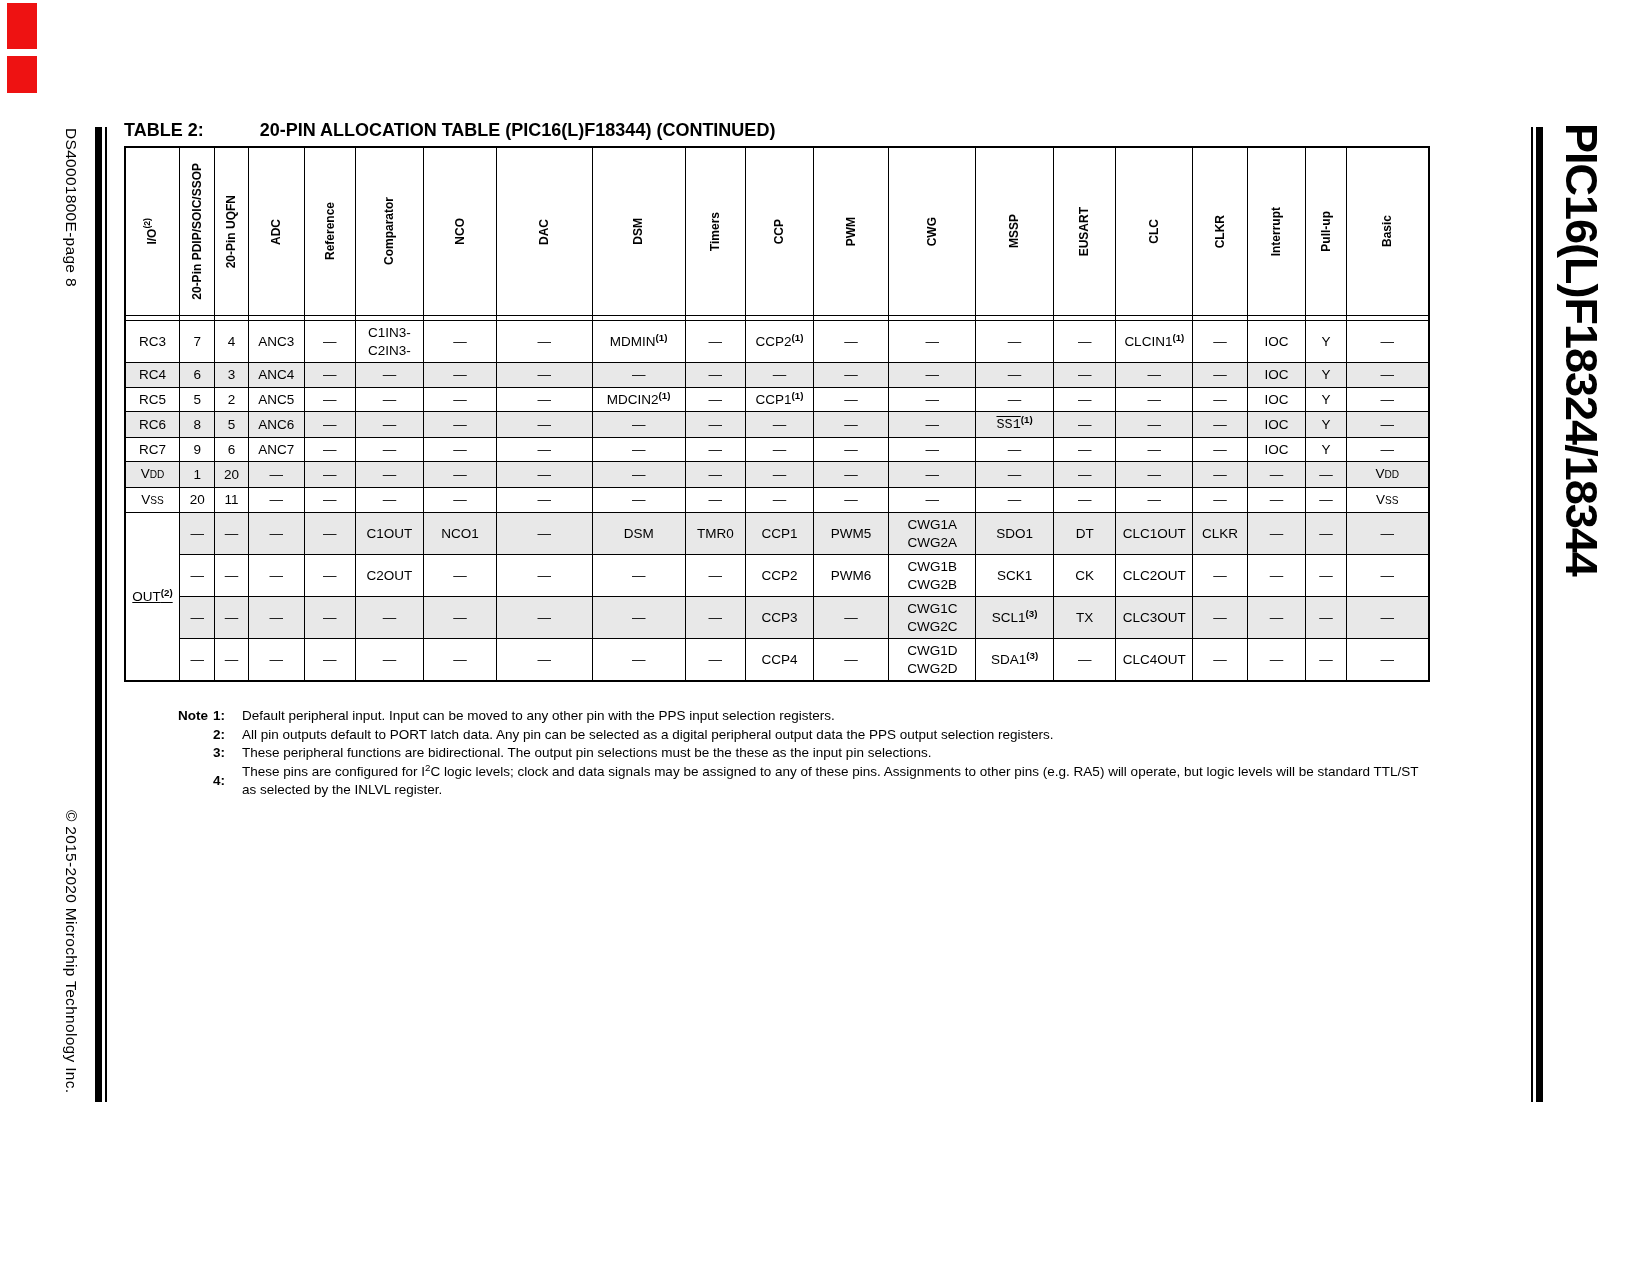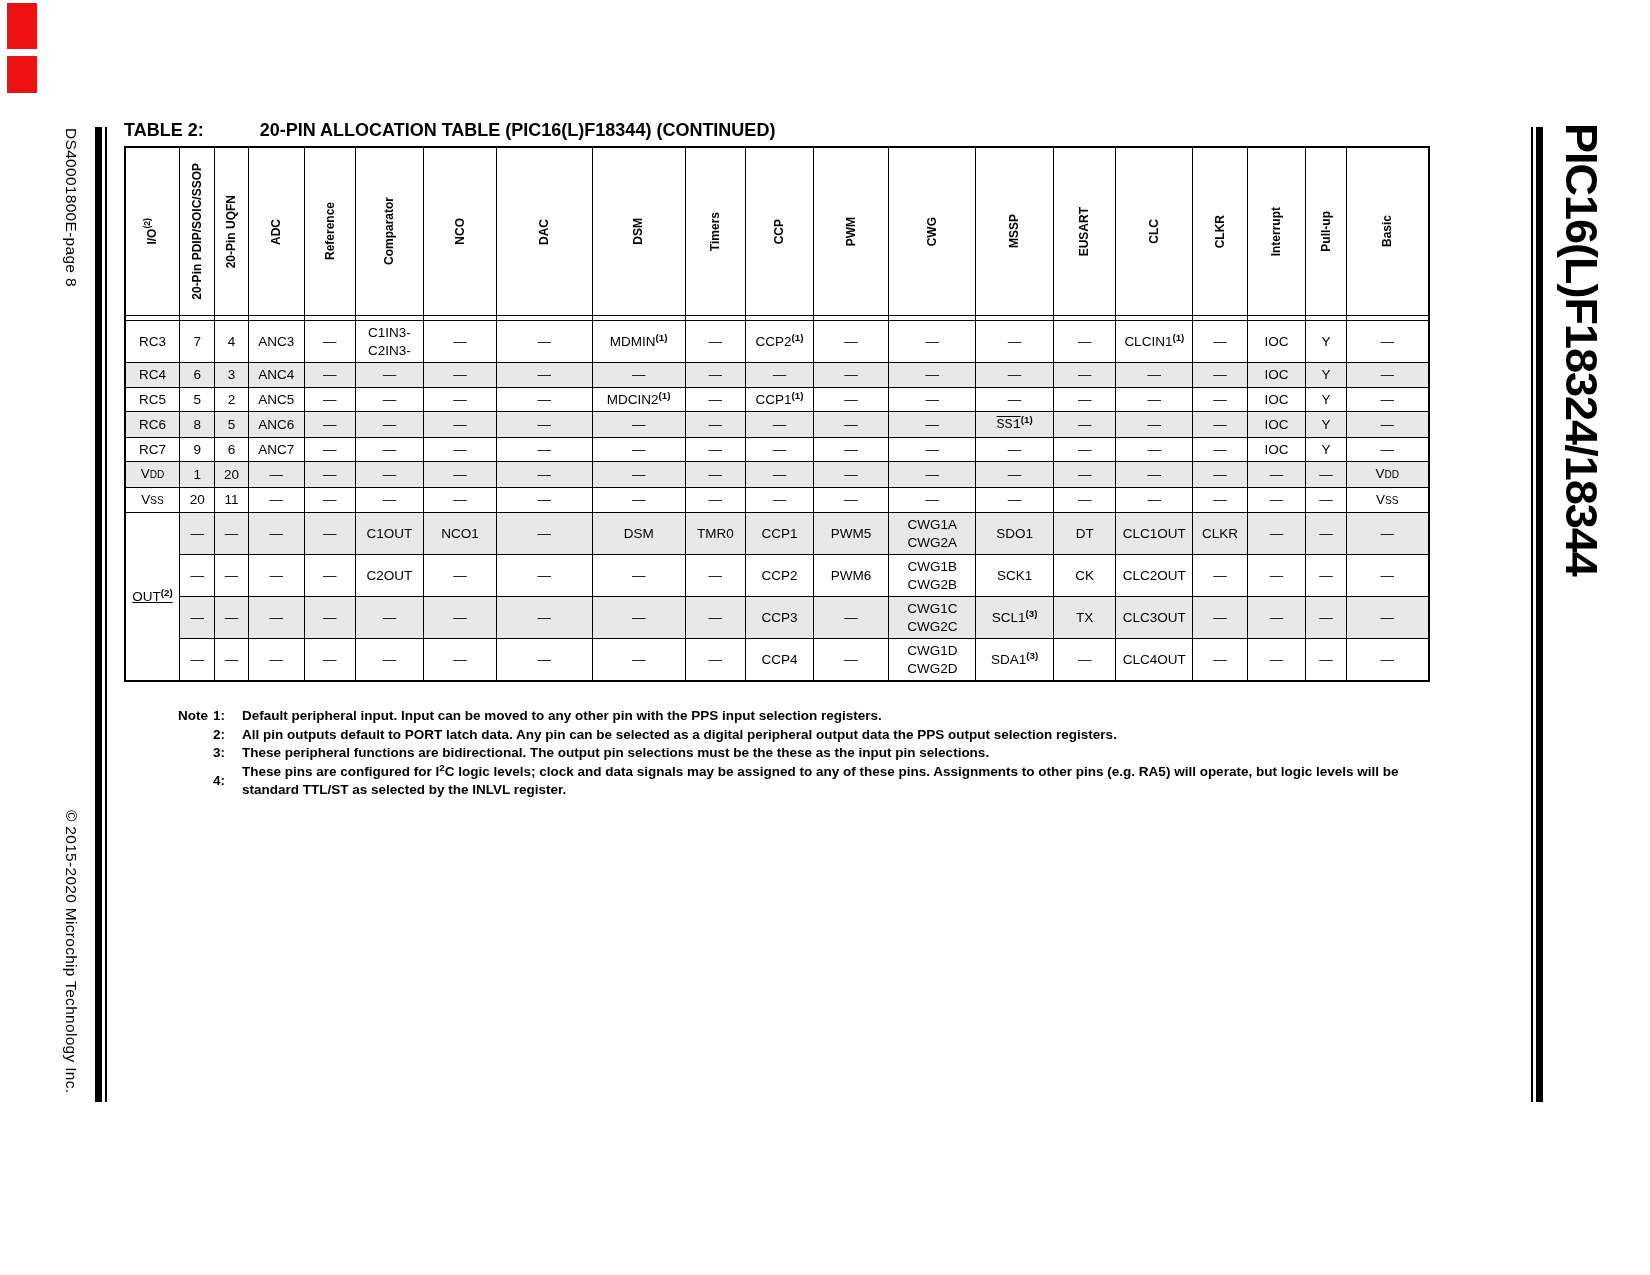--- a/index.html
+++ b/index.html
@@ -41,21 +41,21 @@
   sup{font-size:.72em;vertical-align:super;line-height:0;}
   sup.b{font-weight:bold;}
   .ovl{text-decoration:overline;font-family:Liberation Mono, monospace;}
   .sc{font-size:.75em;}
 
   
   #notes{position:absolute;left:130px;top:707px;font-size:13.5px;}
   .note-line{display:flex;align-items:center;margin-bottom:.5px;margin-left:48px;}
   .note-label{width:35px;font-weight:bold;line-height:18px;}
   .note-num{width:29px;font-weight:bold;line-height:18px;}
-  .note-text{width:1190px;line-height:18px;text-align:left;font-weight:bold;}
+  .note-text{width:1190px;line-height:18px;text-align:left;}
 </style>
 </head>
 <body>
 
 <div id="page">
 
   <div id="red-marker-top" class="red-marker" style="background: rgb(238, 18, 18);"></div>
   <div id="red-marker-bottom" class="red-marker" style="background: rgb(238, 18, 18);"></div>
 
   <div id="rule-left-thick" class="vrule"></div>

